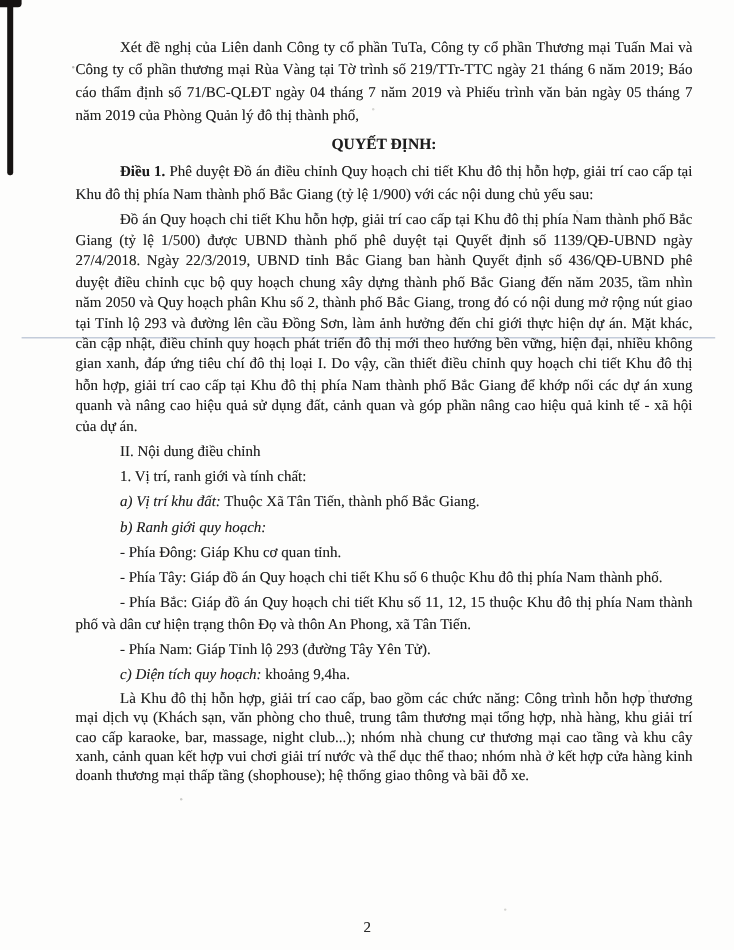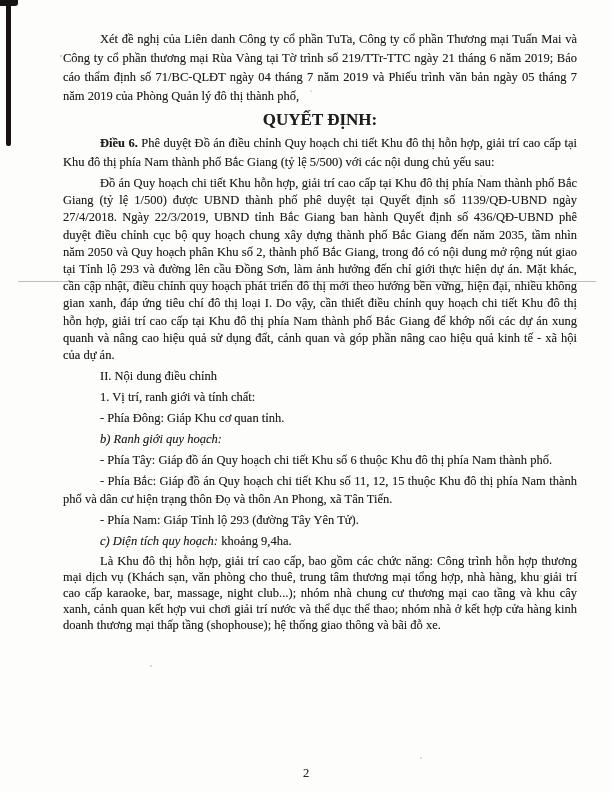--- a/index.html
+++ b/index.html
@@ -12,21 +12,21 @@
     text-decoration:underline;
   }
   .content {
     position:absolute; left:63px; top:30px; width:514px;
     font-size:12.5px; line-height:19px; text-align:justify;
   }
   .para { text-indent:37px; }
   .intro { margin-bottom:4px; }
   .decision-heading {
     text-align:center; text-indent:0; font-weight:bold;
-    font-size:17px; line-height:19px; margin-bottom:5px;
+    font-size:13px; line-height:19px; margin-bottom:5px;
   }
   .article { margin-bottom:3px; }
   .sec-heading { margin-bottom:3px; }
   .big-para { line-height:17.2px; margin-bottom:3px; }
   .item { margin-bottom:2px; line-height:19px; }
   .two-line { line-height:18.6px; }
   .final-para { line-height:16px; margin-top:2px; }
   .bold { font-weight:bold; }
   .it { font-style:italic; }
   .page-number {
@@ -60,33 +60,34 @@
   <div class="artifact-left-bar"></div>
   <div class="artifact-scan-line"></div>
   <div class="speck"></div>
 
   <div class="content">
 
     <p class="para intro">Xét đề nghị của Liên danh Công ty cổ phần TuTa, Công ty cổ phần Thương mại Tuấn Mai và Công ty cổ phần thương mại Rùa Vàng tại Tờ trình số 219/TTr-TTC ngày 21 tháng 6 năm 2019; Báo cáo thẩm định số 71/BC-QLĐT ngày 04 tháng 7 năm 2019 và Phiếu trình văn bản ngày 05 tháng 7 năm 2019 của Phòng Quản lý đô thị thành phố,</p>
 
     <p class="decision-heading">QUYẾT ĐỊNH:</p>
 
-    <p class="para article"><span class="bold">Điều 6.</span><span> Phê duyệt Đồ án điều chỉnh Quy hoạch chi tiết Khu đô thị hỗn hợp, giải trí cao cấp tại Khu đô thị phía Nam thành phố Bắc Giang (tỷ lệ 5/500) với các nội dung chủ yếu sau:</span></p>
+    <p class="para article"><span class="bold">Điều 1.</span><span> Phê duyệt Đồ án điều chỉnh Quy hoạch chi tiết Khu đô thị hỗn hợp, giải trí cao cấp tại Khu đô thị phía Nam thành phố Bắc Giang (tỷ lệ 1/900) với các nội dung chủ yếu sau:</span></p>
 
 
     <p class="para big-para">Đồ án Quy hoạch chi tiết Khu hỗn hợp, giải trí cao cấp tại Khu đô thị phía Nam thành phố Bắc Giang (tỷ lệ 1/500) được UBND thành phố phê duyệt tại Quyết định số 1139/QĐ-UBND ngày 27/4/2018. Ngày 22/3/2019, UBND tỉnh Bắc Giang ban hành Quyết định số 436/QĐ-UBND phê duyệt điều chỉnh cục bộ quy hoạch chung xây dựng thành phố Bắc Giang đến năm 2035, tầm nhìn năm 2050 và Quy hoạch phân Khu số 2, thành phố Bắc Giang, trong đó có nội dung mở rộng nút giao tại Tỉnh lộ 293 và đường lên cầu Đồng Sơn, làm ảnh hưởng đến chỉ giới thực hiện dự án. Mặt khác, cần cập nhật, điều chỉnh quy hoạch phát triển đô thị mới theo hướng bền vững, hiện đại, nhiều không gian xanh, đáp ứng tiêu chí đô thị loại I. Do vậy, cần thiết điều chỉnh quy hoạch chi tiết Khu đô thị hỗn hợp, giải trí cao cấp tại Khu đô thị phía Nam thành phố Bắc Giang để khớp nối các dự án xung quanh và nâng cao hiệu quả sử dụng đất, cảnh quan và góp phần nâng cao hiệu quả kinh tế - xã hội của dự án.</p>
 
     <p class="para item">II. Nội dung điều chỉnh</p>
 
     <p class="para item">1. Vị trí, ranh giới và tính chất:</p>
 
+    <p class="para item"><span class="it">a) Vị trí khu đất:</span><span> Thuộc Xã Tân Tiến, thành phố Bắc Giang.</span></p>
+
+    <p class="para item it">b) Ranh giới quy hoạch:</p>
 
     <p class="para item">- Phía Đông: Giáp Khu cơ quan tỉnh.</p>
-
-    <p class="para item it">b) Ranh giới quy hoạch:</p>
 
     <p class="para item two-line">- Phía Tây: Giáp đồ án Quy hoạch chi tiết Khu số 6 thuộc Khu đô thị phía Nam thành phố.</p>
 
     <p class="para item two-line">- Phía Bắc: Giáp đồ án Quy hoạch chi tiết Khu số 11, 12, 15 thuộc Khu đô thị phía Nam thành phố và dân cư hiện trạng thôn Đọ và thôn An Phong, xã Tân Tiến.</p>
 
     <p class="para item">- Phía Nam: Giáp Tỉnh lộ 293 (đường Tây Yên Tử).</p>
 
     <p class="para item"><span class="it">c) Diện tích quy hoạch:</span><span> khoảng 9,4ha.</span></p>
 
 

